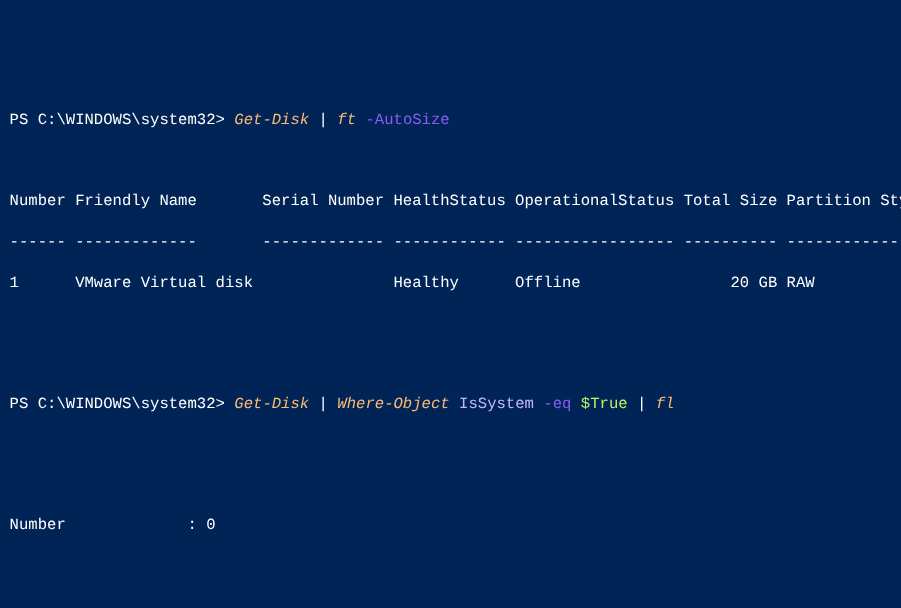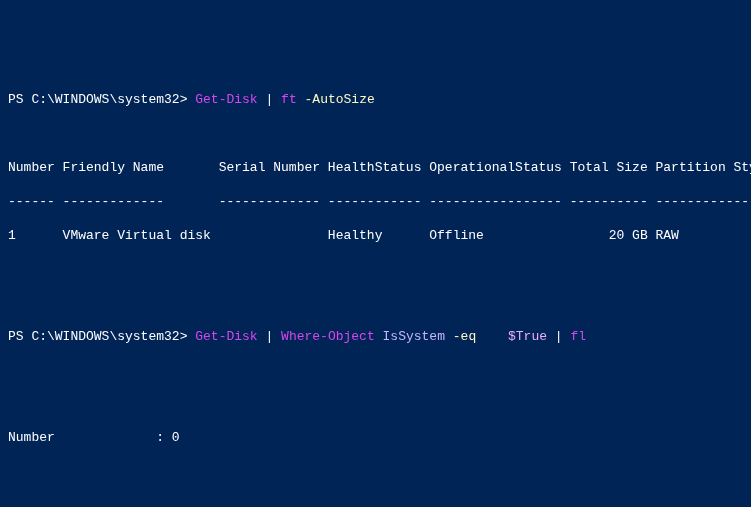--- a/index.html
+++ b/index.html
@@ -6,25 +6,25 @@
     body {
       background: #012456;
       color: #ffffff;
       font-family: 'Consolas', 'Courier New', monospace;
       font-size: 13px;
       line-height: 1.3;
       padding: 8px;
       white-space: pre;
       overflow: hidden;
     }
-    .cmdlet { color: #d946ef; }
+    .cmdlet { color: #fdba74; font-style: italic; }
     .pipe { color: #ffffff; }
-    .param { color: #fef9c3; }
+    .param { color: #8b5cf6; }
     .prop { color: #c4b5fd; }
-    .var { color: #f0abfc; margin-left: 24px; }
+    .var { color: #bef264; }
     .line { min-height: 16px; }
   </style>
 </head>
 <body>
 
 
 
 <div>
 <div class="line"><span class="path">PS C:\WINDOWS\system32&gt;</span> <span class="cmdlet">Get-Disk</span> <span class="pipe">|</span> <span class="cmdlet">ft</span> <span class="param">-AutoSize</span></div>
 <div class="line"> </div>

